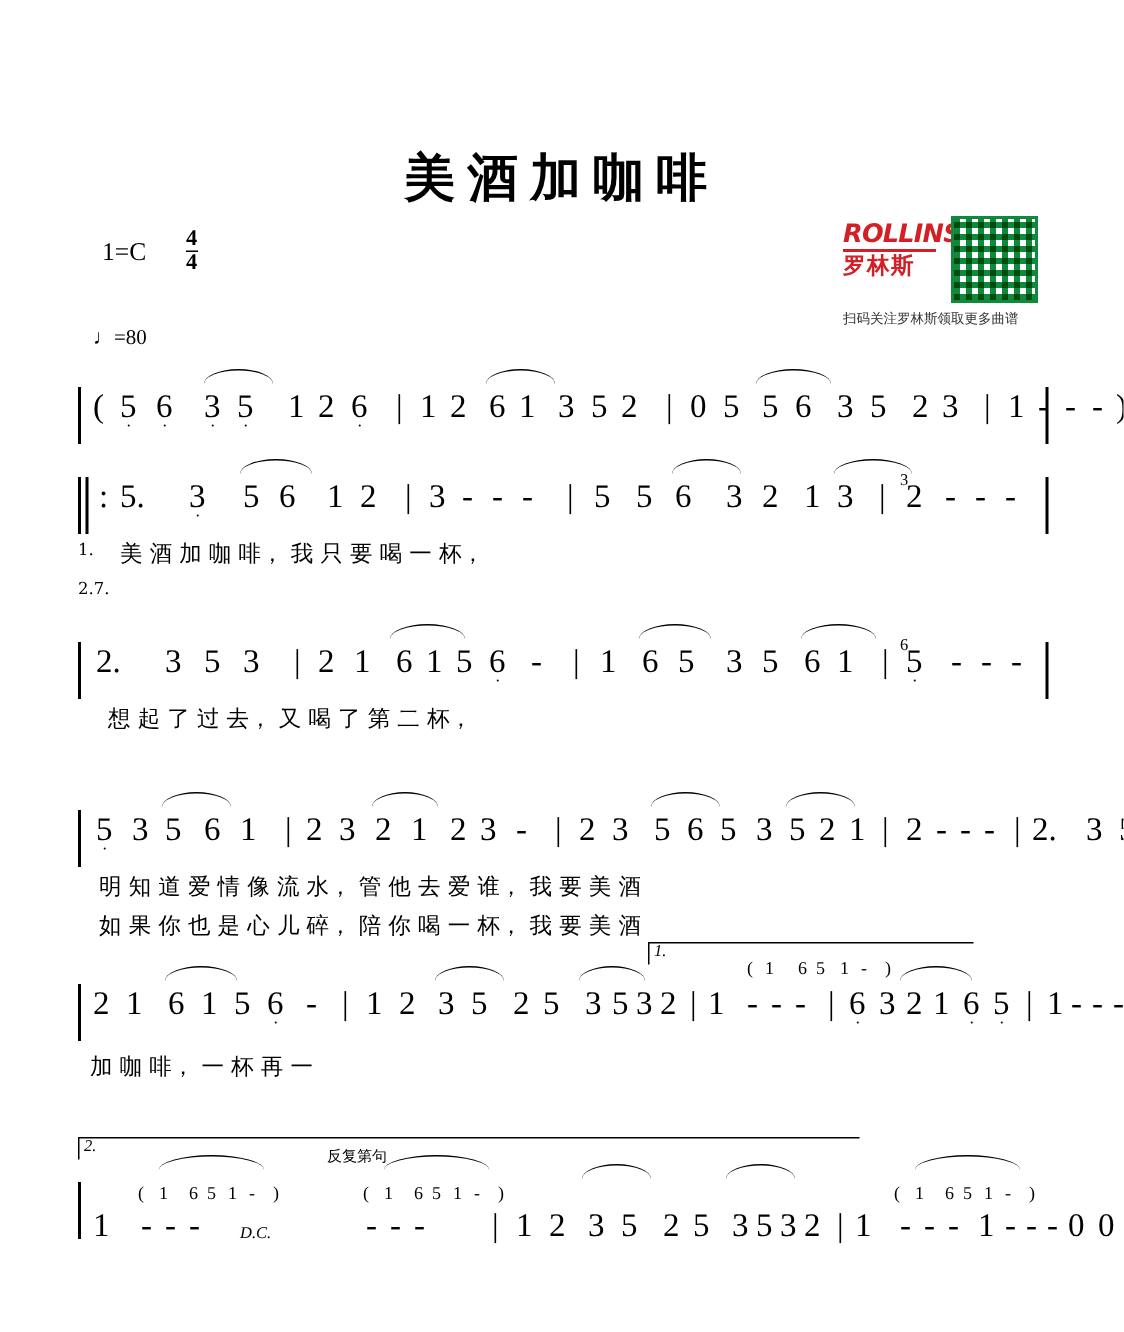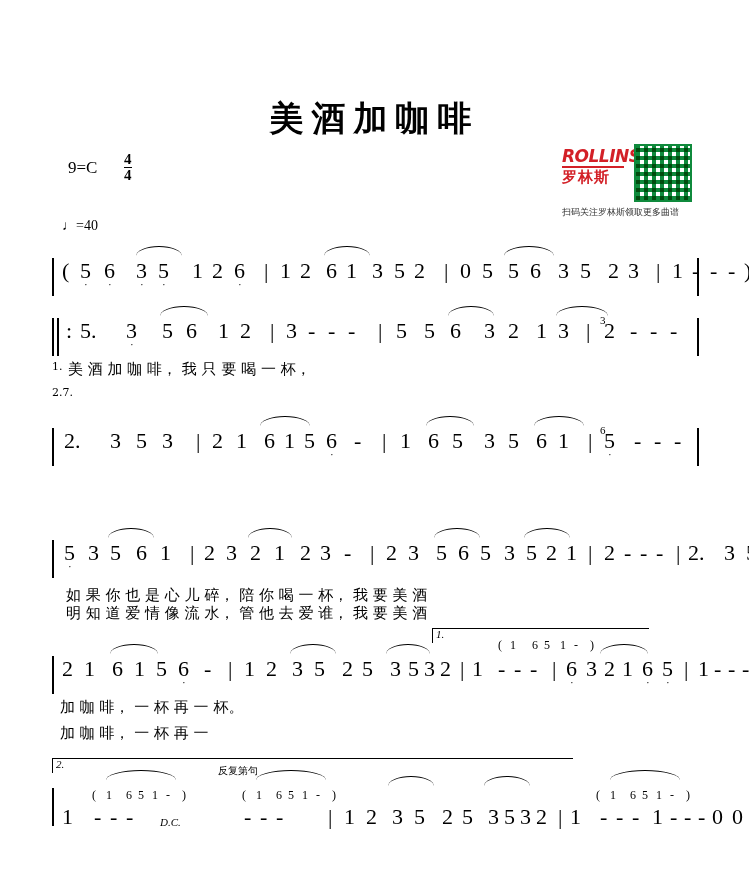--- a/index.html
+++ b/index.html
@@ -110,27 +110,27 @@
   }
   .small{font-size:12px;}
 </style>
 </head>
 <body>
 
 <div class="sheet">
 
   <div class="title">美酒加咖啡</div>
   <div class="key">
-    <span>9=C</span>
+    <span>1=C</span>
   </div>
   <div class="meter">
     <span class="num">4</span>
     <span class="den">4</span>
   </div>
-  <div class="tempo">♩=40</div>
+  <div class="tempo">♩=80</div>
 
   <div class="logo-box">
     <div class="logo-word">ROLLINS</div>
     <div class="logo-rule"></div>
     <div class="logo-cn">罗林斯</div>
     <div class="qr"></div>
     <div class="qr-note">扫码关注罗林斯领取更多曲谱</div>
   </div>
 
   <div class="system" style="top:258px;">
@@ -206,21 +206,21 @@
       <span class="n" style="left:598px;">-</span>
       <span class="n" style="left:618px;">-</span>
     </div>
     <div class="slur" style="left:108px;top:-12px;width:48px;"></div>
     <div class="slur" style="left:396px;top:-12px;width:46px;"></div>
     <div class="slur" style="left:504px;top:-12px;width:52px;"></div>
     <div class="barline" style="left:645px;"></div>
 
     <div class="lyr" style="top:4px;">
       <span class="w idx" style="left:0;">1.</span>
-      <span class="w" style="left:16px;">美 酒 加 咖 啡， 我 只 要 喝 一 杯，</span>
+      <span class="w" style="left:28px;">美 酒 加 咖 啡， 我 只 要 喝 一 杯，</span>
     </div>
     <div class="lyr" style="top:8px;">
       <span class="w idx" style="left:0;">2.7.</span>
     </div>
   </div>
 
   <div class="system" style="top:428px;">
     <div class="barline" style="left:0;"></div>
     <div class="notes">
       <span class="n" style="left:12px;">2.</span>
@@ -248,20 +248,23 @@
       <span class="n" style="left:552px;">5<span style="font-size:11px;position:absolute;left:4px;top:20px;">·</span></span>
       <span class="n" style="left:582px;">-</span>
       <span class="n" style="left:602px;">-</span>
       <span class="n" style="left:622px;">-</span>
     </div>
     <div class="slur" style="left:208px;top:-12px;width:50px;"></div>
     <div class="slur" style="left:374px;top:-12px;width:48px;"></div>
     <div class="slur" style="left:482px;top:-12px;width:50px;"></div>
     <div class="barline" style="left:645px;"></div>
 
+    <div class="lyr" style="top:4px;">
+      <span class="w" style="left:20px;">想 起 了 过 去， 又 喝 了 第 二 杯，</span>
+    </div>
   </div>
 
   <div class="system" style="top:540px;">
     <div class="barline" style="left:0;"></div>
     <div class="notes">
       <span class="n" style="left:12px;">5<span style="font-size:11px;position:absolute;left:4px;top:20px;">·</span></span>
       <span class="n" style="left:36px;">3</span>
       <span class="n" style="left:58px;">5</span>
       <span class="n" style="left:84px;">6</span>
       <span class="n" style="left:108px;">1</span>
@@ -294,25 +297,25 @@
     <div class="slur" style="left:196px;top:-12px;width:44px;"></div>
     <div class="slur" style="left:382px;top:-12px;width:46px;"></div>
     <div class="slur" style="left:472px;top:-12px;width:46px;"></div>
     <div class="notes" style="position:absolute;left:636px;top:0;">
       <span class="n" style="left:0;">2.</span>
       <span class="n" style="left:36px;">3</span>
       <span class="n" style="left:58px;">5</span>
 
     </div>
 
+    <div class="lyr" style="top:4px;">
+      <span class="w" style="left:14px;">明 知 道 爱 情 像 流 水， 管 他 去 爱 谁， 我 要 美 酒</span>
+    </div>
     <div class="lyr" style="top:8px;">
       <span class="w" style="left:14px;">如 果 你 也 是 心 儿 碎， 陪 你 喝 一 杯， 我 要 美 酒</span>
-    </div>
-    <div class="lyr" style="top:4px;">
-      <span class="w" style="left:14px;">明 知 道 爱 情 像 流 水， 管 他 去 爱 谁， 我 要 美 酒</span>
     </div>
   </div>
 
   <div class="system" style="top:656px;">
     <div class="barline" style="left:0;"></div>
     <div class="ending" style="left:380px;top:-28px;width:216px;">
       <span class="lbl">1.</span>
     </div>
     <div class="notes">
       <span class="n" style="left:10px;">2</span>
@@ -357,23 +360,20 @@
       <span class="n" style="left:662px;">-</span>
       <span class="n" style="left:676px;">-</span>
       <span class="n" style="left:690px;">-</span>
 
     </div>
     <div class="slur" style="left:58px;top:-12px;width:48px;"></div>
     <div class="slur" style="left:238px;top:-12px;width:46px;"></div>
     <div class="slur" style="left:334px;top:-12px;width:44px;"></div>
     <div class="slur" style="left:548px;top:-12px;width:48px;"></div>
 
-    <div class="lyr" style="top:4px;">
-      <span class="w" style="left:8px;">加 咖 啡， 一 杯 再 一 杯。</span>
-    </div>
     <div class="lyr" style="top:8px;">
       <span class="w" style="left:8px;">加 咖 啡， 一 杯 再 一</span>
     </div>
   </div>
 
   <div class="system" style="top:772px;">
     <div class="ending" style="left:0;top:-14px;width:520px;">
       <span class="lbl">2.</span>
     </div>
     <div style="position:absolute;left:166px;top:-8px;font-size:10px;">反复第句</div>

